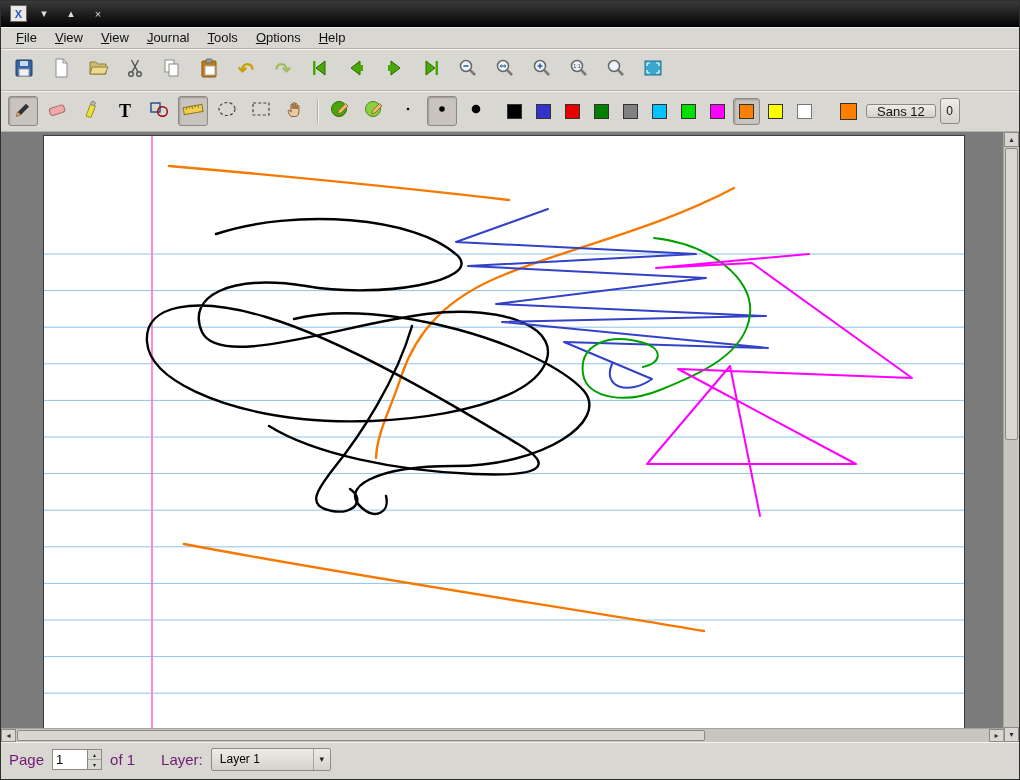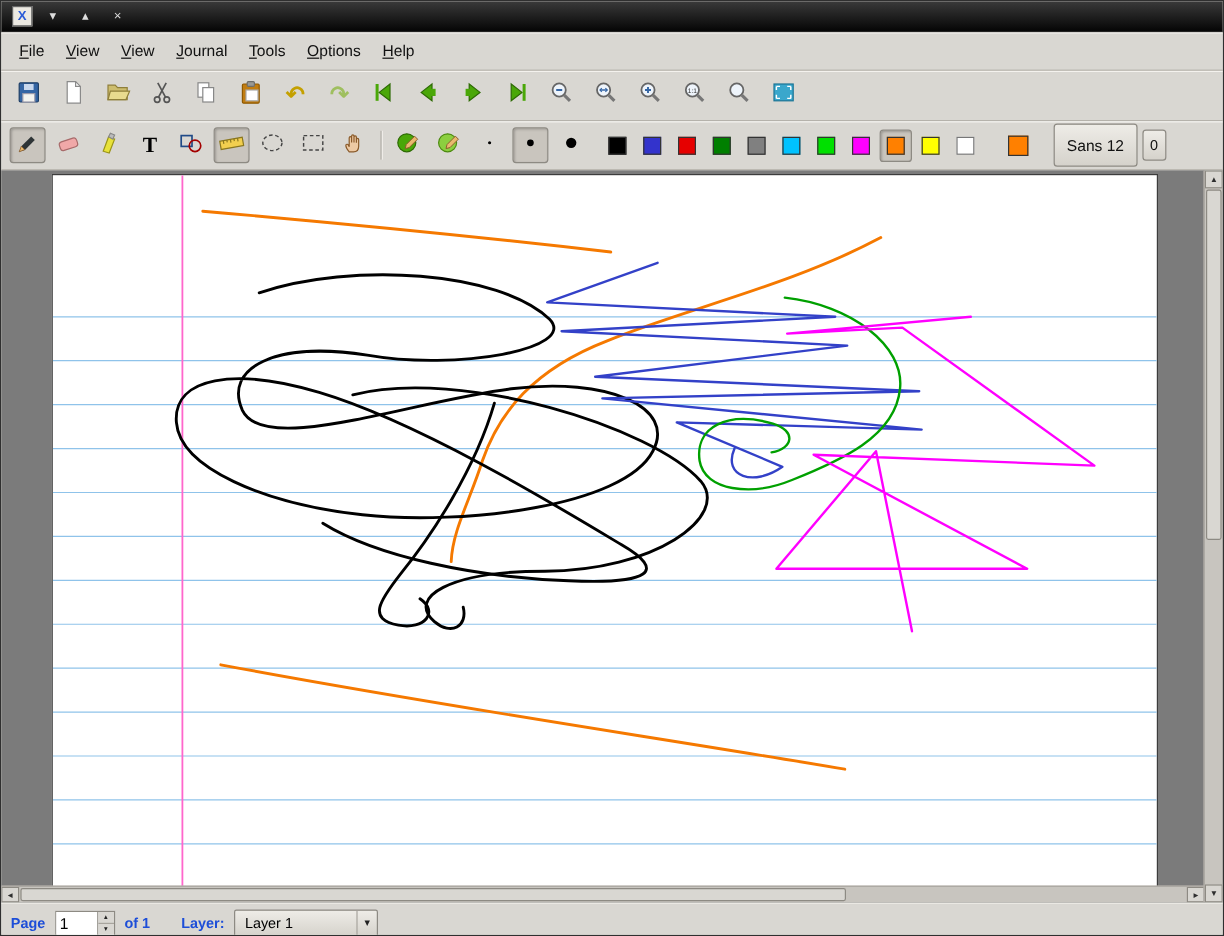--- a/index.html
+++ b/index.html
@@ -7,61 +7,61 @@
   .window{width:1020px;height:780px;position:relative;background:#d9d7d2;border:1px solid #2f2f2f;overflow:hidden;}
 
   
   .titlebar{height:26px;background:linear-gradient(#3a3a3a,#050505);display:flex;align-items:center;padding:0 4px;color:#fff;border-bottom:1px solid #000;}
   .app-icon{width:17px;height:17px;margin:0 5px;background:#ece9e2;border:1px solid #666;display:flex;align-items:center;justify-content:center;font-weight:bold;color:#2a5bd7;font-size:11px;}
   .title-text{flex:1;text-align:center;font-size:13px;font-weight:bold;}
   .win-controls{display:flex;gap:3px;}
   .win-btn{width:24px;height:20px;display:flex;align-items:center;justify-content:center;color:#ddd;font-size:11px;}
 
   
-  .menubar{height:32px;background:#d9d7d2;display:flex;align-items:center;padding-left:6px;border-bottom:1px solid #b5b2ab;box-shadow:inset 0 1px 0 #f4f2ee;}
+  .menubar{height:22px;background:#d9d7d2;display:flex;align-items:center;padding-left:6px;border-bottom:1px solid #b5b2ab;box-shadow:inset 0 1px 0 #f4f2ee;}
   .menu-item{padding:5px 9px;font-size:13px;color:#111;display:inline-block;}
   .menu-item::first-letter{text-decoration:underline;}
 
   
   .toolbar{background:#d9d7d2;display:flex;align-items:center;border-bottom:1px solid #b5b2ab;box-shadow:inset 0 1px 0 #f4f2ee;}
   .toolbar-main{height:42px;padding:0 7px;gap:5px;}
   .toolbar-tools{height:41px;padding:0 7px;gap:4px;}
   .tbtn{width:32px;height:32px;display:flex;align-items:center;justify-content:center;border:1px solid transparent;border-radius:3px;flex:none;}
   .toolbar-tools .tbtn{width:30px;height:30px;}
   .tbtn.pressed{border:1px solid #8d8a83;background:#c9c5be;box-shadow:inset 1px 1px 2px rgba(0,0,0,.22);}
   .glyph{font-size:19px;font-weight:bold;line-height:1;}
   .glyph-undo{color:#c4a000;}
   .glyph-redo{color:#9fbf5f;}
   .glyph-T{font-family:"Liberation Serif",serif;font-size:18px;font-weight:bold;color:#000;}
   .vsep{width:1px;height:24px;background:#b1aea7;box-shadow:1px 0 0 #f4f2ee;margin:0 3px;flex:none;}
 
   .swatch-btn{width:27px !important;height:27px !important;}
   .swatch{width:15px;height:15px;border:1px solid #333;}
   .current-color-button{margin-left:12px;width:28px !important;height:28px !important;}
   .current-swatch{width:17px;height:17px;border:1px solid #333;}
-  .font-button{margin-left:12px;height:36px;padding:0 10px;display:flex;align-items:center;border:1px solid #8d8a83;border-radius:3px;background:linear-gradient(#eeece7,#d5d2cb);font-size:13px;color:#111;flex:none;}
+  .font-button{height:14px;padding:0 10px;display:flex;align-items:center;border:1px solid #8d8a83;border-radius:3px;background:linear-gradient(#eeece7,#d5d2cb);font-size:13px;color:#111;flex:none;}
   .extra-button{height:26px;min-width:20px;padding:0 5px;display:flex;align-items:center;justify-content:center;border:1px solid #8d8a83;border-radius:3px;background:linear-gradient(#eeece7,#d5d2cb);font-size:12px;color:#111;flex:none;}
 
   
   .canvas-area{position:relative;height:610px;background:#7b7b7b;overflow:hidden;}
   .page{position:absolute;left:42px;top:3px;width:922px;height:595px;background:#fff;border:1px solid #3c3c3c;}
   .page svg{display:block;}
 
   .vscroll{position:absolute;top:0;right:0;width:16px;height:610px;background:#c8c5bf;border-left:1px solid #a7a49d;display:flex;flex-direction:column;}
   .stepper{height:15px;display:flex;align-items:center;justify-content:center;font-size:8px;color:#2e2e2e;background:#d9d7d2;border:1px solid #8d8a83;flex:none;}
   .stepper.h{width:15px;height:100%;}
   .vtrack{flex:1;position:relative;}
   .vthumb{position:absolute;left:1px;right:1px;top:1px;height:292px;background:#d9d7d2;border:1px solid #8d8a83;border-radius:2px;}
   .hscroll{position:absolute;left:0;bottom:0;height:14px;width:1003px;background:#c8c5bf;border-top:1px solid #a7a49d;display:flex;}
   .htrack{flex:1;position:relative;}
   .hthumb{position:absolute;top:1px;bottom:1px;left:1px;width:688px;background:#d9d7d2;border:1px solid #8d8a83;border-radius:2px;}
 
   
   .statusbar{height:33px;background:#d9d7d2;display:flex;align-items:center;padding:0 8px;gap:8px;border-top:1px solid #f5f3ef;}
-  .sb-label{font-size:12px;color:#1d4ed8;font-weight:bold;}
+  .sb-label{font-size:15px;color:#701a75;}
   .spinbox{display:flex;height:21px;border:1px solid #8d8a83;background:#fff;}
   .spin-entry{width:34px;border:none;outline:none;font-size:13px;padding:0 3px;font-family:inherit;}
   .spin-btns{display:flex;flex-direction:column;width:14px;border-left:1px solid #8d8a83;}
   .spin-up,.spin-down{flex:1;display:flex;align-items:center;justify-content:center;font-size:6px;background:#d9d7d2;color:#222;}
   .spin-up{border-bottom:1px solid #a7a49d;}
   .layer-label{margin-left:18px;text-align:right;}
   .combo{display:flex;align-items:center;height:23px;min-width:120px;border:1px solid #8d8a83;background:linear-gradient(#eeece7,#d5d2cb);border-radius:2px;}
   .combo-text{flex:1;font-size:12px;padding:0 8px;}
   .combo-arrow-box{width:17px;height:100%;border-left:1px solid #a7a49d;display:flex;align-items:center;justify-content:center;}
   .combo-arrow{font-size:9px;color:#222;}

